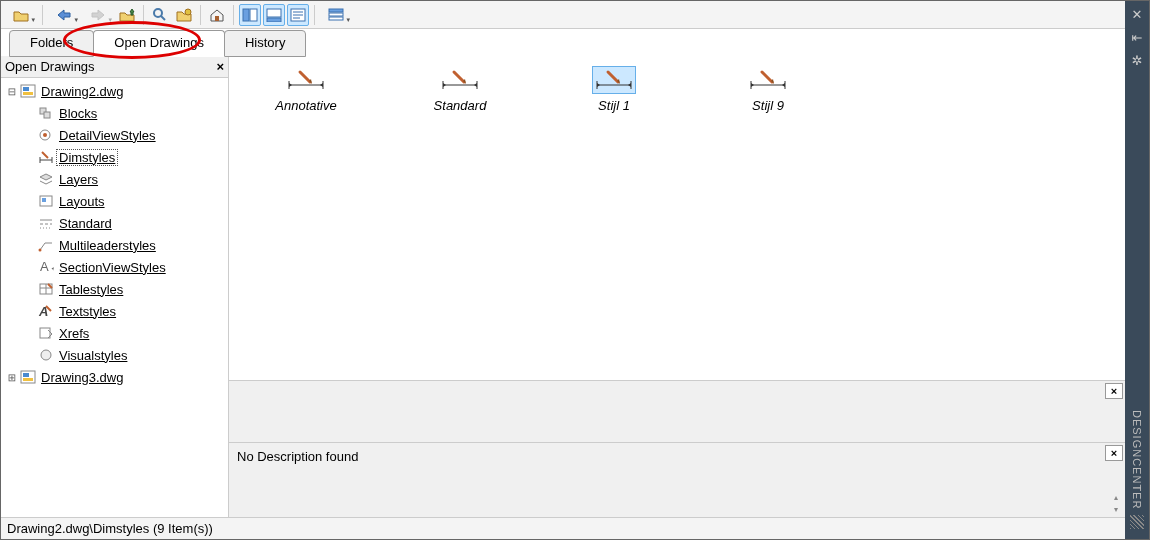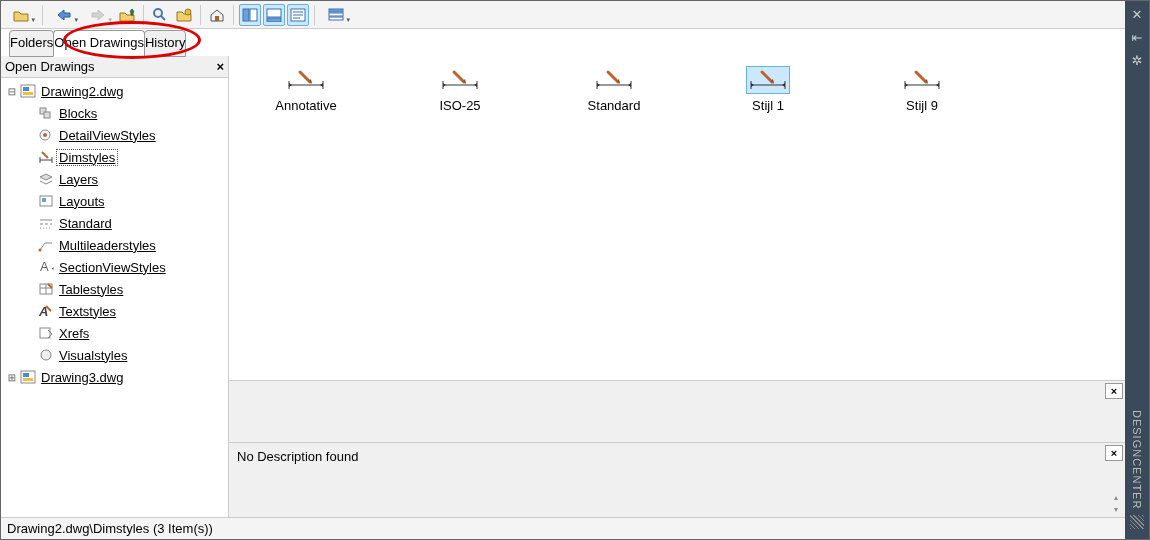--- a/index.html
+++ b/index.html
@@ -12,21 +12,21 @@
   .sidebar-right-hash { width: 14px; height: 14px; background: repeating-linear-gradient(45deg,#888,#888 1px,#3a4a5a 1px,#3a4a5a 3px); margin-bottom: 4px; cursor: pointer; }
 
   .toolbar { height: 28px; background: #f4f4f4; border-bottom: 1px solid #ccc; display: flex; align-items: center; padding: 0 4px; gap: 2px; }
   .toolbar .sep { width: 1px; height: 20px; background: #ccc; margin: 0 3px; }
   .toolbar .btn { width: 22px; height: 22px; display: flex; align-items: center; justify-content: center; border: 1px solid transparent; border-radius: 2px; cursor: pointer; position: relative; }
   .toolbar .btn.dd { width: 32px; }
   .toolbar .btn.active { background: #cce8ff; border-color: #66afe9; }
   .toolbar .drop { position: absolute; right: 1px; bottom: 1px; font-size: 7px; color: #555; }
 
   .tabs { display: flex; background: #fff; padding: 0 8px; position: relative; }
-  .tab { padding: 4px 0 6px; border: 1px solid #999; border-radius: 4px 4px 0 0; margin-right: -1px; background: #f0f0f0; cursor: pointer; position: relative; top: 1px; }
+  .tab { padding: 4px 20px 6px; border: 1px solid #999; border-radius: 4px 4px 0 0; margin-right: -1px; background: #f0f0f0; cursor: pointer; position: relative; top: 1px; }
   .tab.active { background: #fff; border-bottom: 1px solid #fff; z-index: 2; }
   .tab-border { border-bottom: 1px solid #999; margin-top: -1px; }
 
   .body { flex: 1; display: flex; min-height: 0; }
   .tree-panel { width: 228px; display: flex; flex-direction: column; border-right: 1px solid #ccc; }
   .tree-header { height: 22px; background: #f0f0f0; border-bottom: 1px solid #ccc; display: flex; align-items: center; justify-content: space-between; padding: 0 4px; }
   .tree-header .close { cursor: pointer; font-weight: bold; }
   .tree { flex: 1; overflow: auto; padding: 2px 0 2px 4px; background: #fff; }
   .tree-row { display: flex; align-items: center; height: 22px; cursor: pointer; white-space: nowrap; }
   .tree-row .twisty { width: 14px; text-align: center; color: #555; font-size: 10px; }
@@ -34,21 +34,21 @@
   .tree-row.selected .label { background: #fff; outline: 1px dotted #555; padding: 0 2px; }
   .tree-row .label { padding: 0 2px; text-decoration: underline; }
   .indent2 { padding-left: 32px; }
 
   .content-panel { flex: 1; display: flex; flex-direction: column; min-width: 0; }
   .items-area { flex: 1; background: #fff; padding: 8px 12px; overflow: auto; border-bottom: 1px solid #ccc; }
   .items-grid { display: flex; flex-wrap: wrap; gap: 8px 24px; }
   .item { width: 130px; display: flex; flex-direction: column; align-items: center; cursor: pointer; padding: 2px; }
   .item .thumb { width: 44px; height: 28px; display: flex; align-items: center; justify-content: center; border: 1px solid transparent; }
   .item.selected .thumb { background: #cce8ff; border: 1px solid #66afe9; }
-  .item .item-label { margin-top: 4px; text-align: center; }
+  .item .item-label { margin-top: 4px; text-align: center; font-style: italic; }
 
   .preview-pane { height: 62px; background: #f0f0f0; border-bottom: 1px solid #ccc; position: relative; }
   .desc-pane { height: 74px; background: #f0f0f0; position: relative; padding: 6px 8px; }
   .pane-close { position: absolute; top: 2px; right: 2px; width: 18px; height: 16px; background: #fff; border: 1px solid #999; display: flex; align-items: center; justify-content: center; font-size: 11px; cursor: pointer; font-weight: bold; }
   .pane-arrows { position: absolute; right: 2px; bottom: 2px; display: flex; flex-direction: column; }
   .pane-arrow { width: 14px; height: 12px; display: flex; align-items: center; justify-content: center; font-size: 8px; color: #888; cursor: pointer; }
 
   .statusbar { height: 22px; background: #f4f4f4; border-top: 1px solid #ccc; padding: 2px 6px; display: flex; align-items: center; }
 
   .highlight-ring { position: absolute; border: 3px solid #d00; border-radius: 50%; pointer-events: none; z-index: 10; }
@@ -306,34 +306,20 @@
                   <line x1="3" y1="16" x2="37" y2="16" stroke="#333"></line>
                   <line x1="3" y1="12" x2="3" y2="20" stroke="#333"></line>
                   <line x1="37" y1="12" x2="37" y2="20" stroke="#333"></line>
                   <path d="M6 16l-3-2v4z" fill="#333"></path>
                   <path d="M34 16l3-2v4z" fill="#333"></path>
                   <path d="M14 3l10 10" stroke="#c06030" stroke-width="3" stroke-linecap="round"></path>
                   <path d="M23 12l3 3-1-5z" fill="#8a5020"></path>
                 </svg>
               </div>
               <div class="item-label">Annotative</div>
-            </div>
-            <div class="item">
-              <div class="thumb">
-                <svg width="40" height="22">
-                  <line x1="3" y1="16" x2="37" y2="16" stroke="#333"></line>
-                  <line x1="3" y1="12" x2="3" y2="20" stroke="#333"></line>
-                  <line x1="37" y1="12" x2="37" y2="20" stroke="#333"></line>
-                  <path d="M6 16l-3-2v4z" fill="#333"></path>
-                  <path d="M34 16l3-2v4z" fill="#333"></path>
-                  <path d="M14 3l10 10" stroke="#c06030" stroke-width="3" stroke-linecap="round"></path>
-                  <path d="M23 12l3 3-1-5z" fill="#8a5020"></path>
-                </svg>
-              </div>
-              <div class="item-label">ISO-25</div>
             </div>
             <div class="item">
               <div class="thumb">
                 <svg width="40" height="22">
                   <line x1="3" y1="16" x2="37" y2="16" stroke="#333"></line>
                   <line x1="3" y1="12" x2="3" y2="20" stroke="#333"></line>
                   <line x1="37" y1="12" x2="37" y2="20" stroke="#333"></line>
                   <path d="M6 16l-3-2v4z" fill="#333"></path>
                   <path d="M34 16l3-2v4z" fill="#333"></path>
                   <path d="M14 3l10 10" stroke="#c06030" stroke-width="3" stroke-linecap="round"></path>
@@ -380,21 +366,21 @@
         <span>No Description found</span>
         <div class="pane-arrows">
           <div class="pane-arrow">▴</div>
           <div class="pane-arrow">▾</div>
         </div>
       </div>
     </div>
   </div>
 
   <div class="statusbar">
-    <span>Drawing2.dwg\Dimstyles (3 Item(s))</span>
+    <span>Drawing2.dwg\Dimstyles (9 Item(s))</span>
   </div>
 
 </div>
 
 <div class="sidebar-right">
   <div class="sidebar-right-top">
     <span class="sidebar-right-icon">✕</span>
     <span class="sidebar-right-icon">⇤</span>
     <span class="sidebar-right-icon">✲</span>
   </div>

